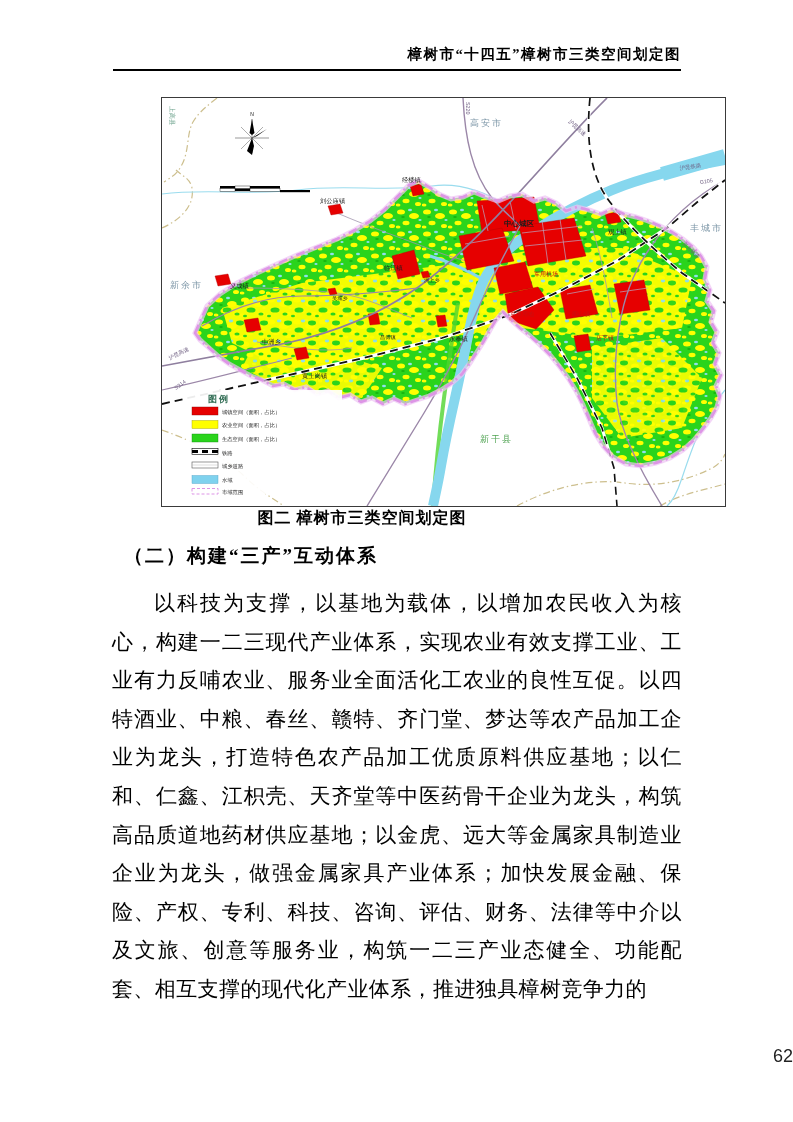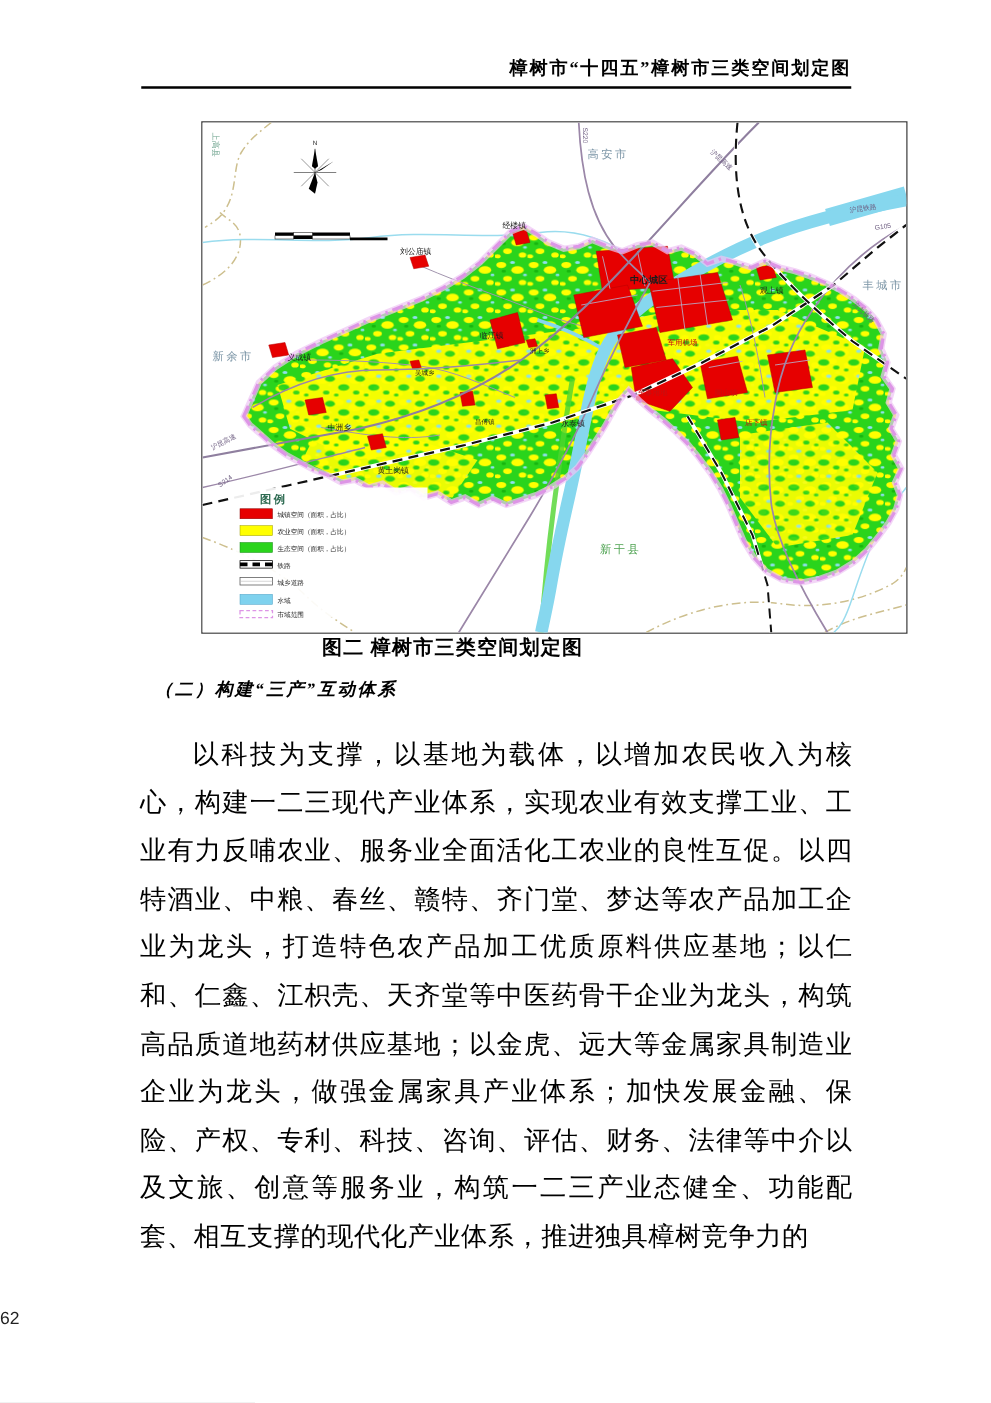--- a/index.html
+++ b/index.html
@@ -20,30 +20,30 @@
     position:absolute; top:97px; left:117px; width:563px; height:408px;
     border:1px solid #3a3a3a; background:#fff;margin-left:44px;
   }
   .map-wrap svg { display:block; }
   .fig-caption {
     position:absolute; top:508px; left:0; width:724px;
     text-align:center; font-size:16px; font-weight:bold; letter-spacing:1px;
   }
   .section-heading {
     position:absolute; top:543px; left:124px; margin:0;
-    font-size:14px; font-weight:bold; letter-spacing:2px;font-style:italic;
+    font-size:19px; font-weight:bold; letter-spacing:2px;
   }
   .body-text {
     position:absolute; top:584px; left:112px; width:570px;
     font-size:21px; line-height:38.6px; text-align:justify;
     text-indent:2em; letter-spacing:0.4px;font-family:Liberation Serif, serif;
   }
   .page-number {
     position:absolute; top:1046px; left:0; width:793px;
-    text-align:left; font-size:14px; color:#222;
+    text-align:right; font-size:18px; color:#222;
     font-family:"Liberation Sans","DejaVu Sans",sans-serif;
   }
   
   text { font-family:"Liberation Sans","DejaVu Sans",sans-serif; fill:#1c1c1c; }
   .t-town { font-size:6.3px; }
   .t-town-sm { font-size:5.2px; }
   .t-city { font-size:7.5px; font-weight:bold; }
   .t-site { font-size:6px; fill:#c41111; }
   .t-neighbor { font-size:9px; fill:#7b95a6; letter-spacing:2px; }
   .t-county-green { fill:#4fa352; }

